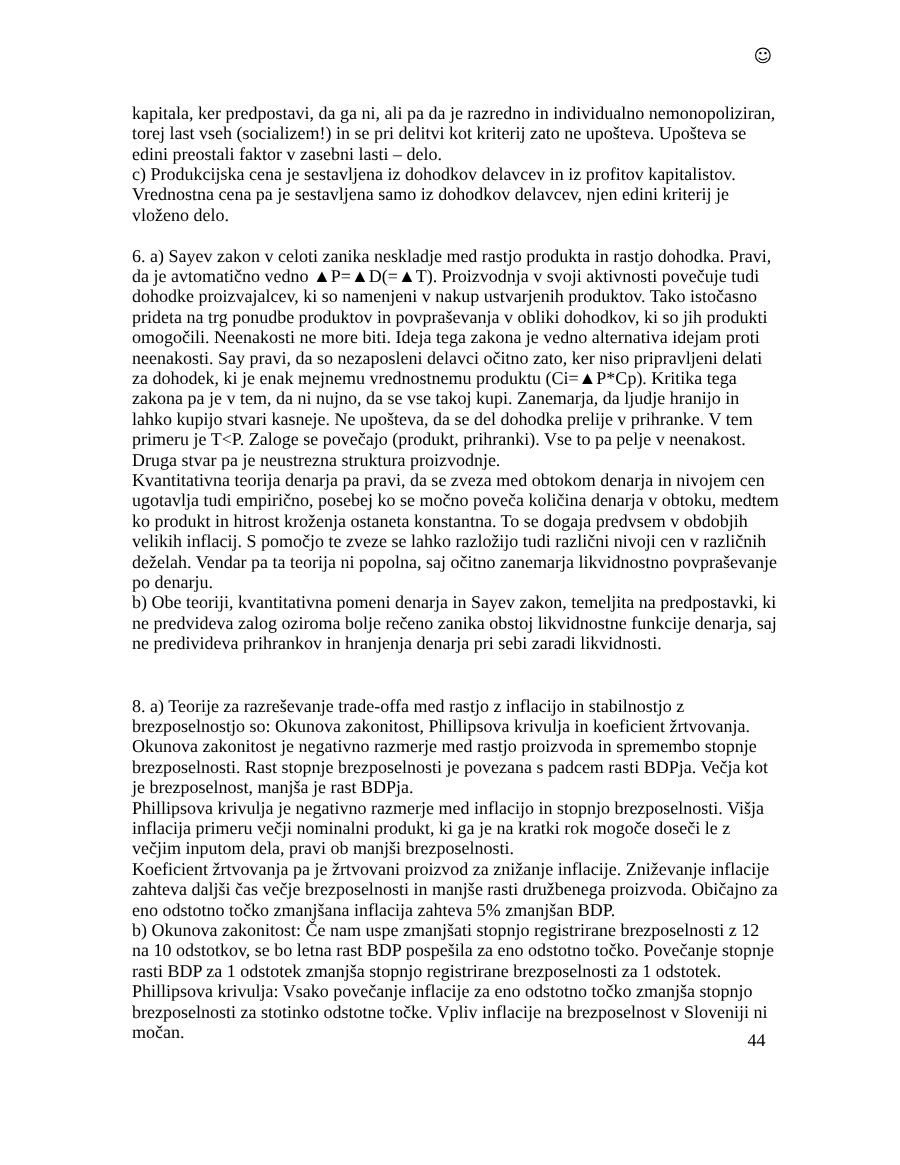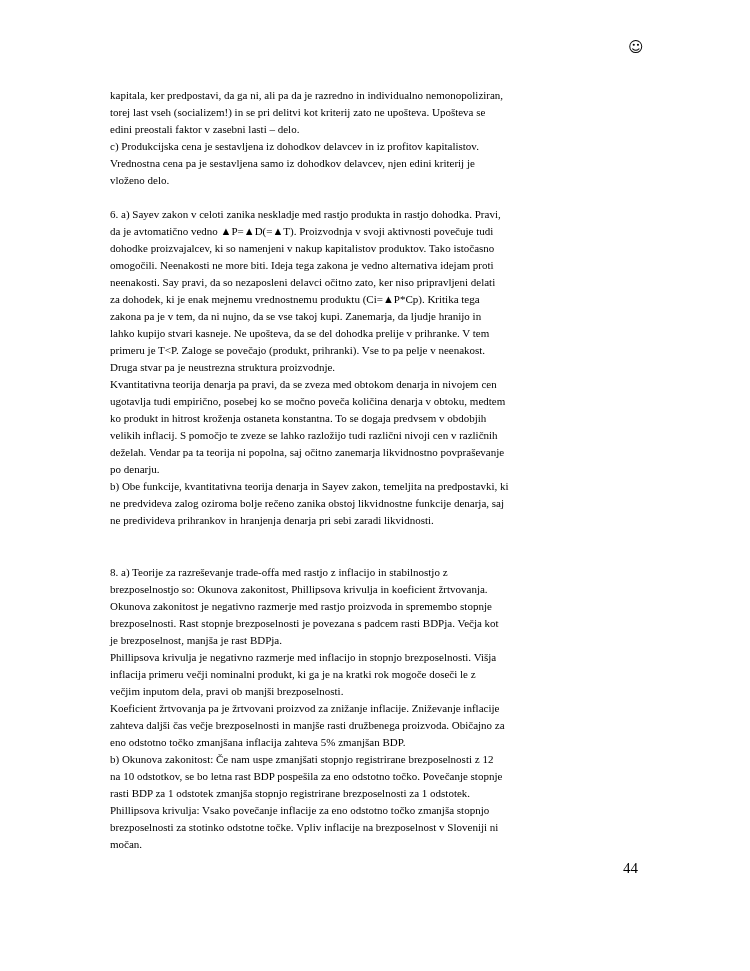--- a/index.html
+++ b/index.html
@@ -33,21 +33,21 @@
   }
   .block {
     margin: 0 0 17px 0;
   }
   .block:last-child {
     margin-bottom: 0;
     margin-top: 35px;
   }
   .line {
     white-space: pre;
-    font-size: 11px;
+    font-size: 15px;
     line-height: 17px;
     height: 17px;
     letter-spacing: 0px;
   }
   .page-number {
     position: absolute;
     top: 860px;
     left: 0;
     width: 638px;
     text-align: right;
@@ -66,35 +66,36 @@
         <div class="line">kapitala, ker predpostavi, da ga ni, ali pa da je razredno in individualno nemonopoliziran,</div>
         <div class="line">torej last vseh (socializem!) in se pri delitvi kot kriterij zato ne upošteva. Upošteva se</div>
         <div class="line">edini preostali faktor v zasebni lasti – delo.</div>
         <div class="line">c) Produkcijska cena je sestavljena iz dohodkov delavcev in iz profitov kapitalistov.</div>
         <div class="line">Vrednostna cena pa je sestavljena samo iz dohodkov delavcev, njen edini kriterij je</div>
         <div class="line">vloženo delo.</div>
       </div>
       <div class="block">
         <div class="line">6. a) Sayev zakon v celoti zanika neskladje med rastjo produkta in rastjo dohodka. Pravi,</div>
         <div class="line">da je avtomatično vedno ▲P=▲D(=▲T). Proizvodnja v svoji aktivnosti povečuje tudi</div>
-        <div class="line">dohodke proizvajalcev, ki so namenjeni v nakup kapitalistov produktov. Tako istočasno</div>
+        <div class="line">dohodke proizvajalcev, ki so namenjeni v nakup ustvarjenih produktov. Tako istočasno</div>
+        <div class="line">prideta na trg ponudbe produktov in povpraševanja v obliki dohodkov, ki so jih produkti</div>
         <div class="line">omogočili. Neenakosti ne more biti. Ideja tega zakona je vedno alternativa idejam proti</div>
         <div class="line">neenakosti. Say pravi, da so nezaposleni delavci očitno zato, ker niso pripravljeni delati</div>
         <div class="line">za dohodek, ki je enak mejnemu vrednostnemu produktu (Ci=▲P*Cp). Kritika tega</div>
         <div class="line">zakona pa je v tem, da ni nujno, da se vse takoj kupi. Zanemarja, da ljudje hranijo in</div>
         <div class="line">lahko kupijo stvari kasneje. Ne upošteva, da se del dohodka prelije v prihranke. V tem</div>
         <div class="line">primeru je T&lt;P. Zaloge se povečajo (produkt, prihranki). Vse to pa pelje v neenakost.</div>
         <div class="line">Druga stvar pa je neustrezna struktura proizvodnje.</div>
         <div class="line">Kvantitativna teorija denarja pa pravi, da se zveza med obtokom denarja in nivojem cen</div>
         <div class="line">ugotavlja tudi empirično, posebej ko se močno poveča količina denarja v obtoku, medtem</div>
         <div class="line">ko produkt in hitrost kroženja ostaneta konstantna. To se dogaja predvsem v obdobjih</div>
         <div class="line">velikih inflacij. S pomočjo te zveze se lahko razložijo tudi različni nivoji cen v različnih</div>
         <div class="line">deželah. Vendar pa ta teorija ni popolna, saj očitno zanemarja likvidnostno povpraševanje</div>
         <div class="line">po denarju.</div>
-        <div class="line">b) Obe funkcije, kvantitativna teorija denarja in Sayev zakon, temeljita na predpostavki, ki</div>
+        <div class="line">b) Obe teoriji, kvantitativna pomeni denarja in Sayev zakon, temeljita na predpostavki, ki</div>
         <div class="line">ne predvideva zalog oziroma bolje rečeno zanika obstoj likvidnostne funkcije denarja, saj</div>
         <div class="line">ne predivideva prihrankov in hranjenja denarja pri sebi zaradi likvidnosti.</div>
       </div>
       <div class="block">
         <div class="line">8. a) Teorije za razreševanje trade-offa med rastjo z inflacijo in stabilnostjo z</div>
         <div class="line">brezposelnostjo so: Okunova zakonitost, Phillipsova krivulja in koeficient žrtvovanja.</div>
         <div class="line">Okunova zakonitost je negativno razmerje med rastjo proizvoda in spremembo stopnje</div>
         <div class="line">brezposelnosti. Rast stopnje brezposelnosti je povezana s padcem rasti BDPja. Večja kot</div>
         <div class="line">je brezposelnost, manjša je rast BDPja.</div>
         <div class="line">Phillipsova krivulja je negativno razmerje med inflacijo in stopnjo brezposelnosti. Višja</div>

